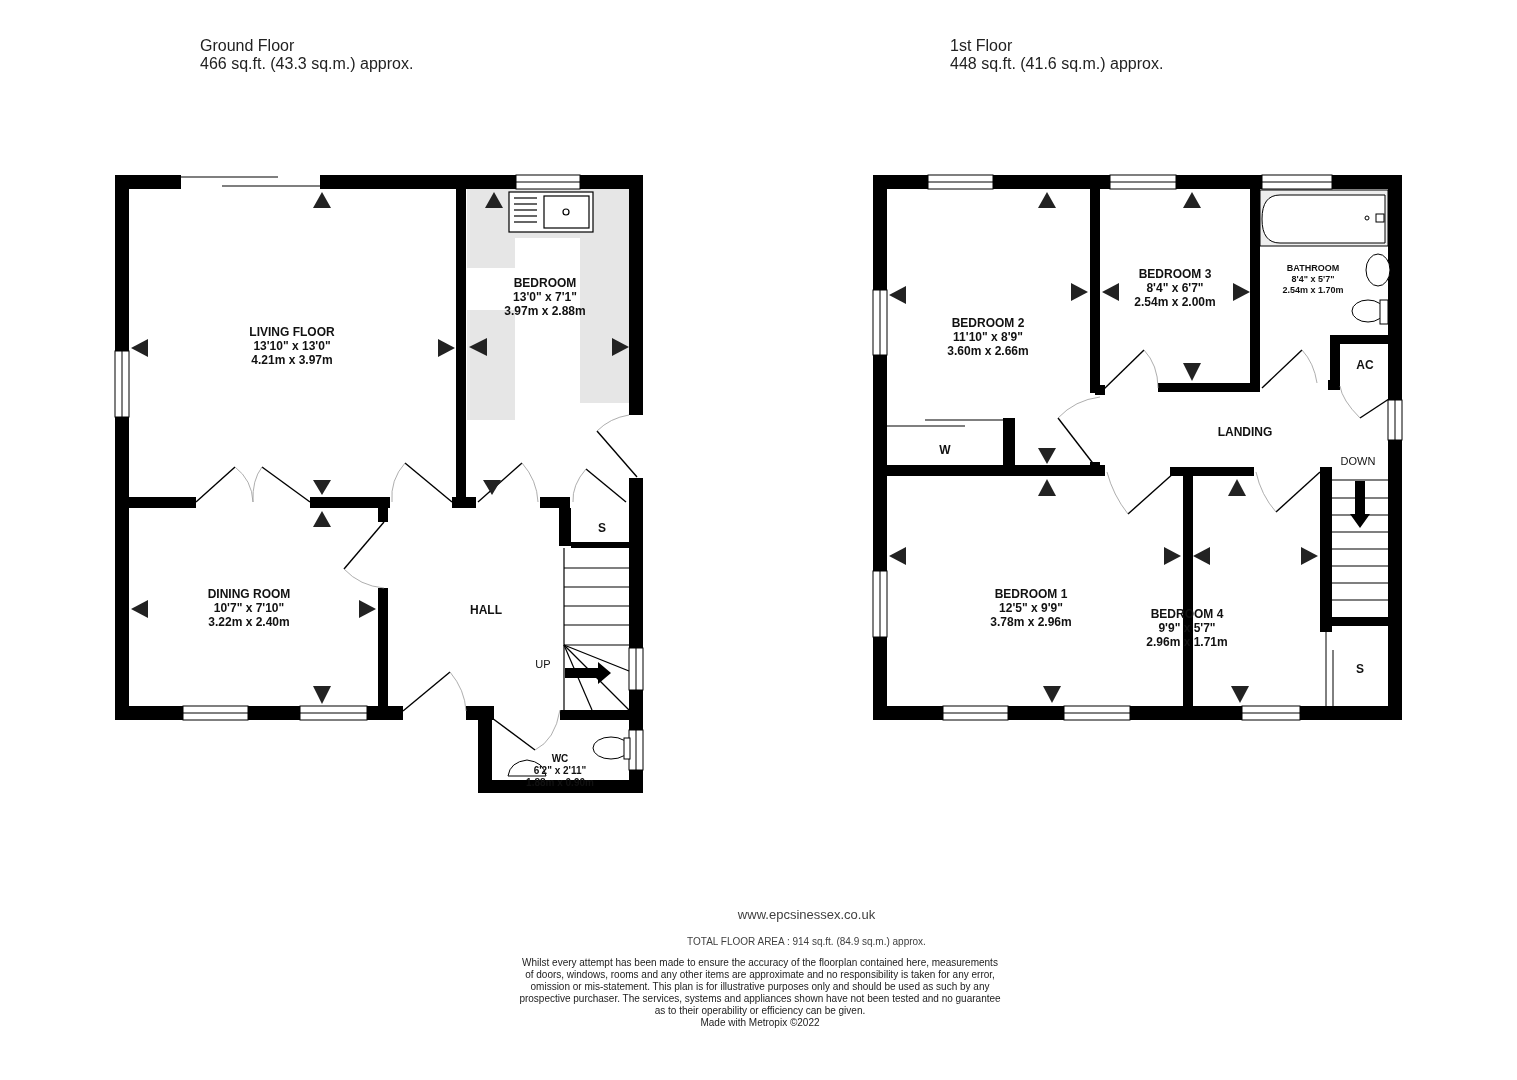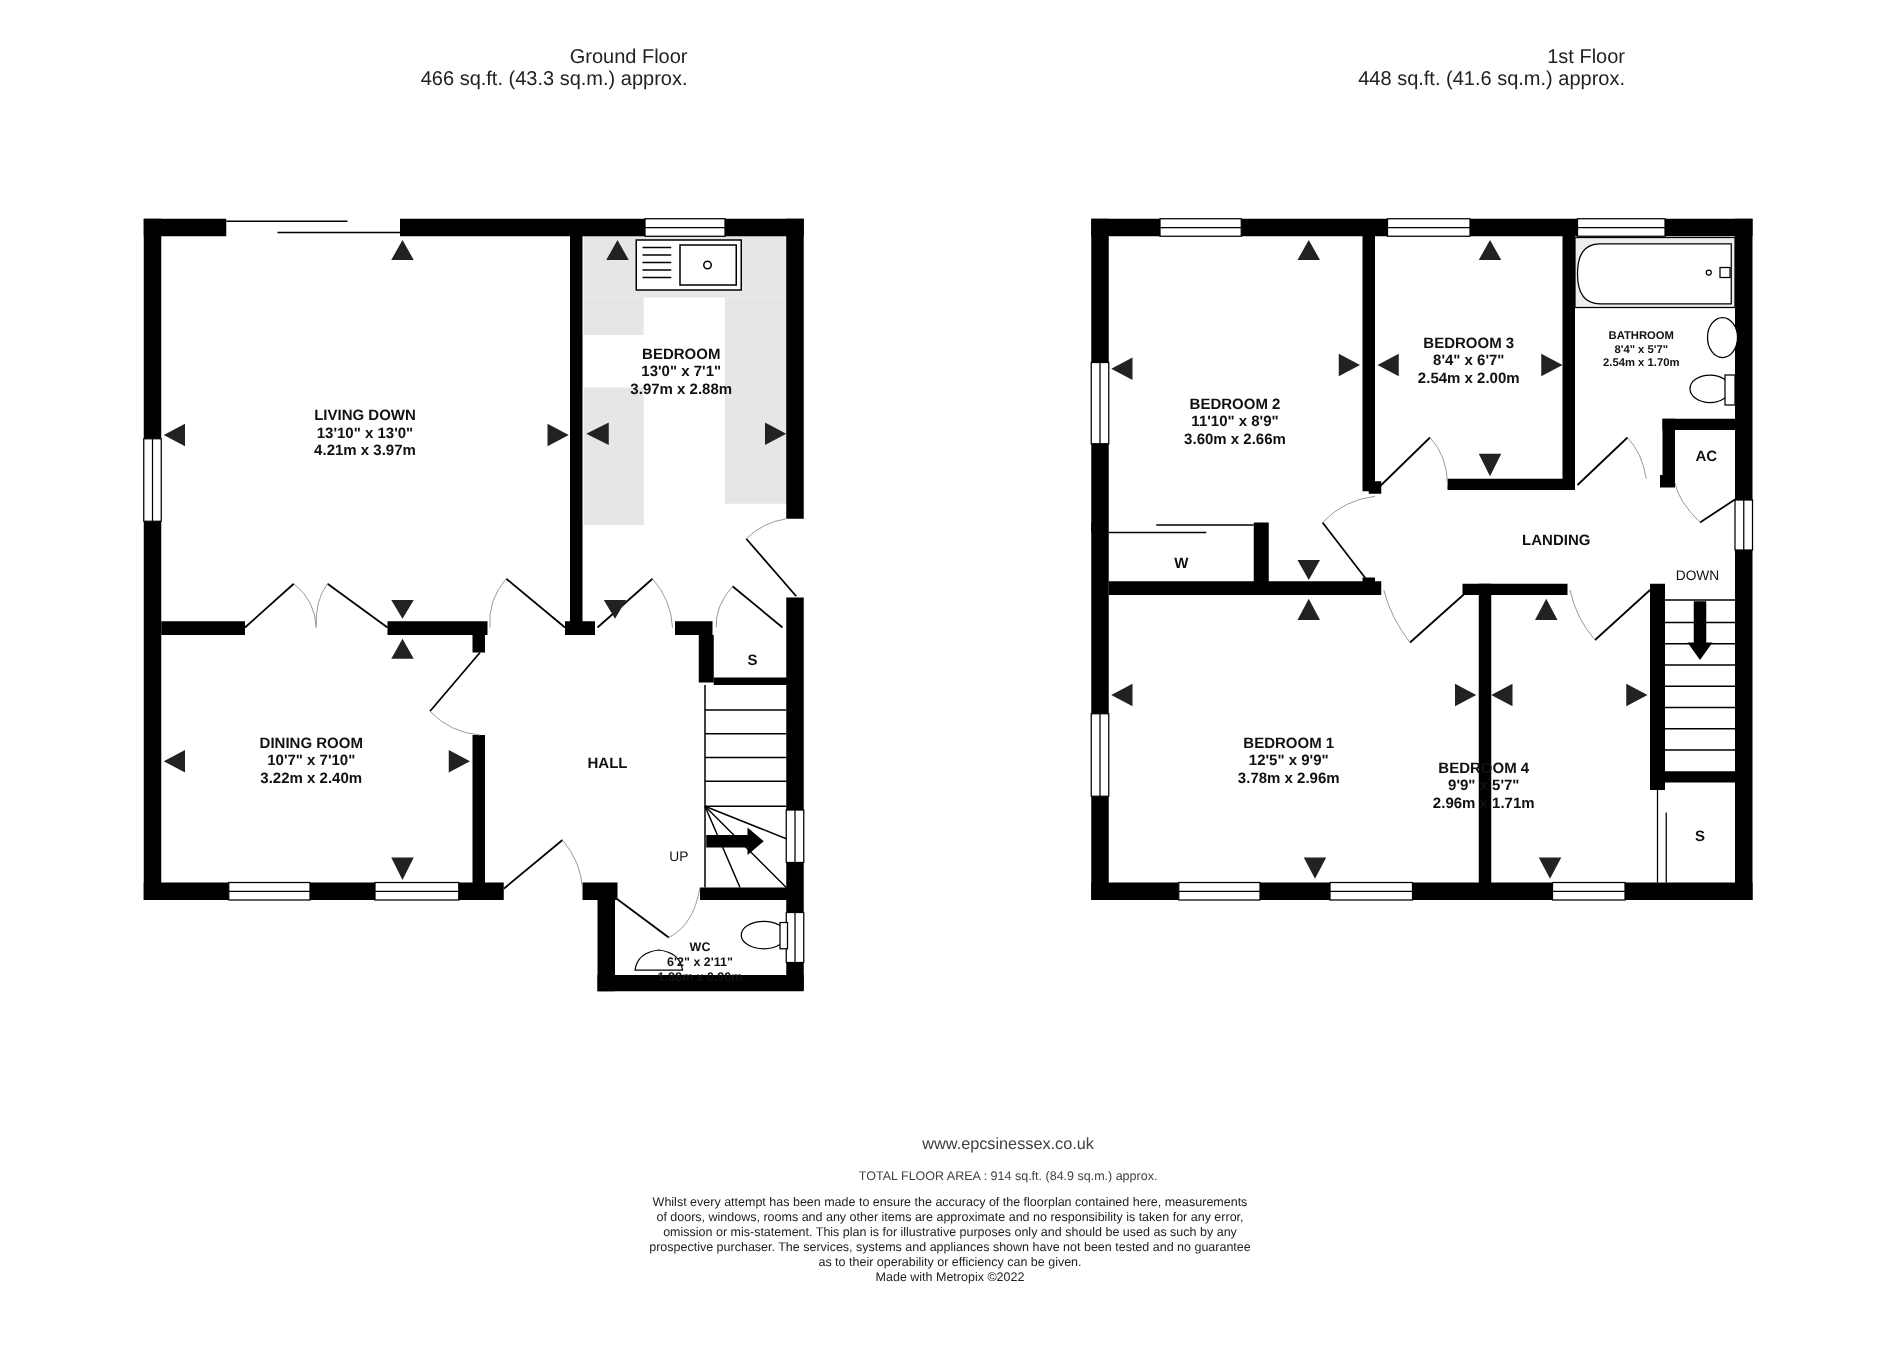--- a/index.html
+++ b/index.html
@@ -1,17 +1,17 @@
 <!DOCTYPE html>
 <html><head>
 <meta charset="utf-8">
 <style>
   html, body { margin:0; padding:0; background:#ffffff; }
   body { width:1517px; height:1080px; position:relative; overflow:hidden; font-family:"Liberation Sans", sans-serif; color:#111; }
-  .floor-title { position:absolute; text-align:right; font-size:16px; line-height:18px; color:#222; }
+  .floor-title { position:absolute; text-align:left; font-size:16px; line-height:18px; color:#222; }
   .plan { position:absolute; left:0; top:0; }
   .room-label { position:absolute; text-align:center; font-weight:bold; font-size:12px; line-height:14px; color:#111; transform:translateX(-50%); white-space:nowrap; }
   .room-label.small { font-size:10px; line-height:12px; }
   .room-label .name { display:block; }
   .footer { position:absolute; left:0; width:1517px; text-align:center; color:#404040;margin-left:48px; }
   .disclaimer { position:absolute; left:495px; width:530px; top:957px; text-align:center; font-size:10px; line-height:12px; color:#222; }
 </style>
 </head>
 <body>
 
@@ -261,21 +261,21 @@
       <polygon points="1052,703 1043,686 1061,686"></polygon>
       <polygon points="1237,479 1228,496 1246,496"></polygon>
       <polygon points="1193,556 1210,547 1210,565"></polygon>
       <polygon points="1318,556 1301,547 1301,565"></polygon>
       <polygon points="1240,703 1231,686 1249,686"></polygon>
     </g>
   </g>
 </svg>
 
 <div class="room-label" style="left:292px; top:325px;">
-  <span class="name">LIVING DOWN</span>
+  <span class="name">LIVING FLOOR</span>
   <span class="name">13'10"  x 13'0"</span>
   <span class="name">4.21m  x 3.97m</span>
 </div>
 <div class="room-label" style="left:545px; top:276px;">
   <span class="name">BEDROOM</span>
   <span class="name">13'0"  x 7'1"</span>
   <span class="name">3.97m  x 2.88m</span>
 </div>
 <div class="room-label" style="left:249px; top:587px;">
   <span class="name">DINING ROOM</span>
@@ -286,21 +286,21 @@
   <span class="name">HALL</span>
 </div>
 <div class="room-label" style="left:602px; top:521px;">
   <span class="name">S</span>
 </div>
 <div class="room-label small" style="left:560px; top:734px;margin-top:19px;">
   <span class="name">WC</span>
   <span class="name">6'2"  x 2'11"</span>
   <span class="name">1.88m  x 0.90m</span>
 </div>
-<div class="room-label" style="left:543px; top:679px; font-weight:normal; font-size:11px;">
+<div class="room-label" style="left:543px; top:657px; font-weight:normal; font-size:11px;">
   <span>UP</span>
 </div>
 
 <div class="room-label" style="left:988px; top:316px;">
   <span class="name">BEDROOM 2</span>
   <span class="name">11'10"  x 8'9"</span>
   <span class="name">3.60m  x 2.66m</span>
 </div>
 <div class="room-label" style="left:1175px; top:267px;">
   <span class="name">BEDROOM 3</span>

